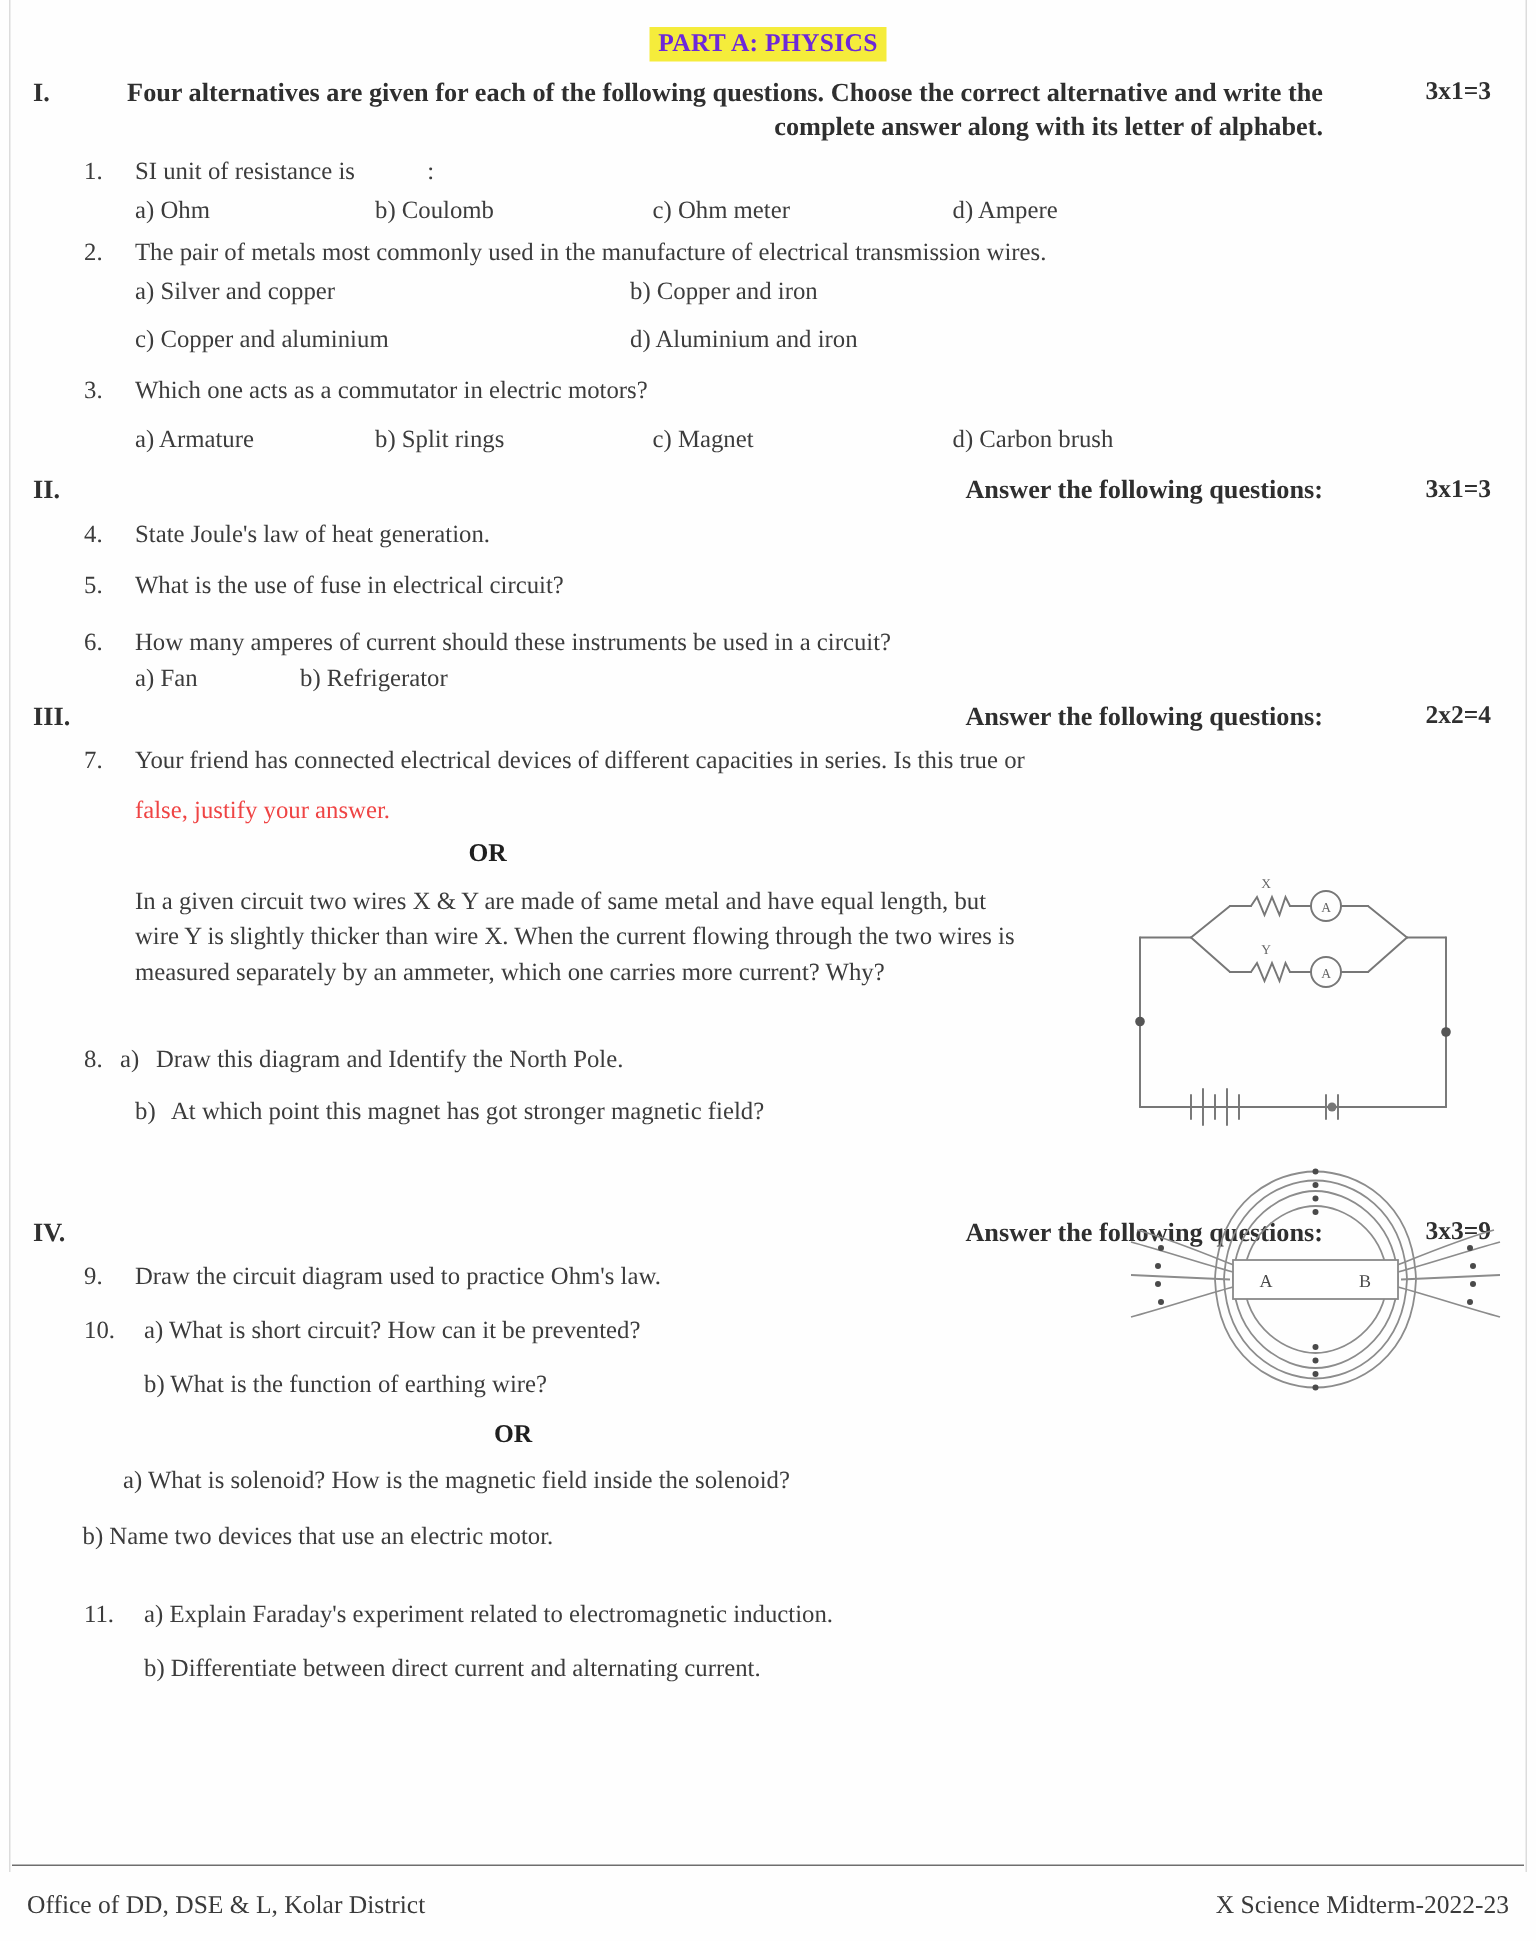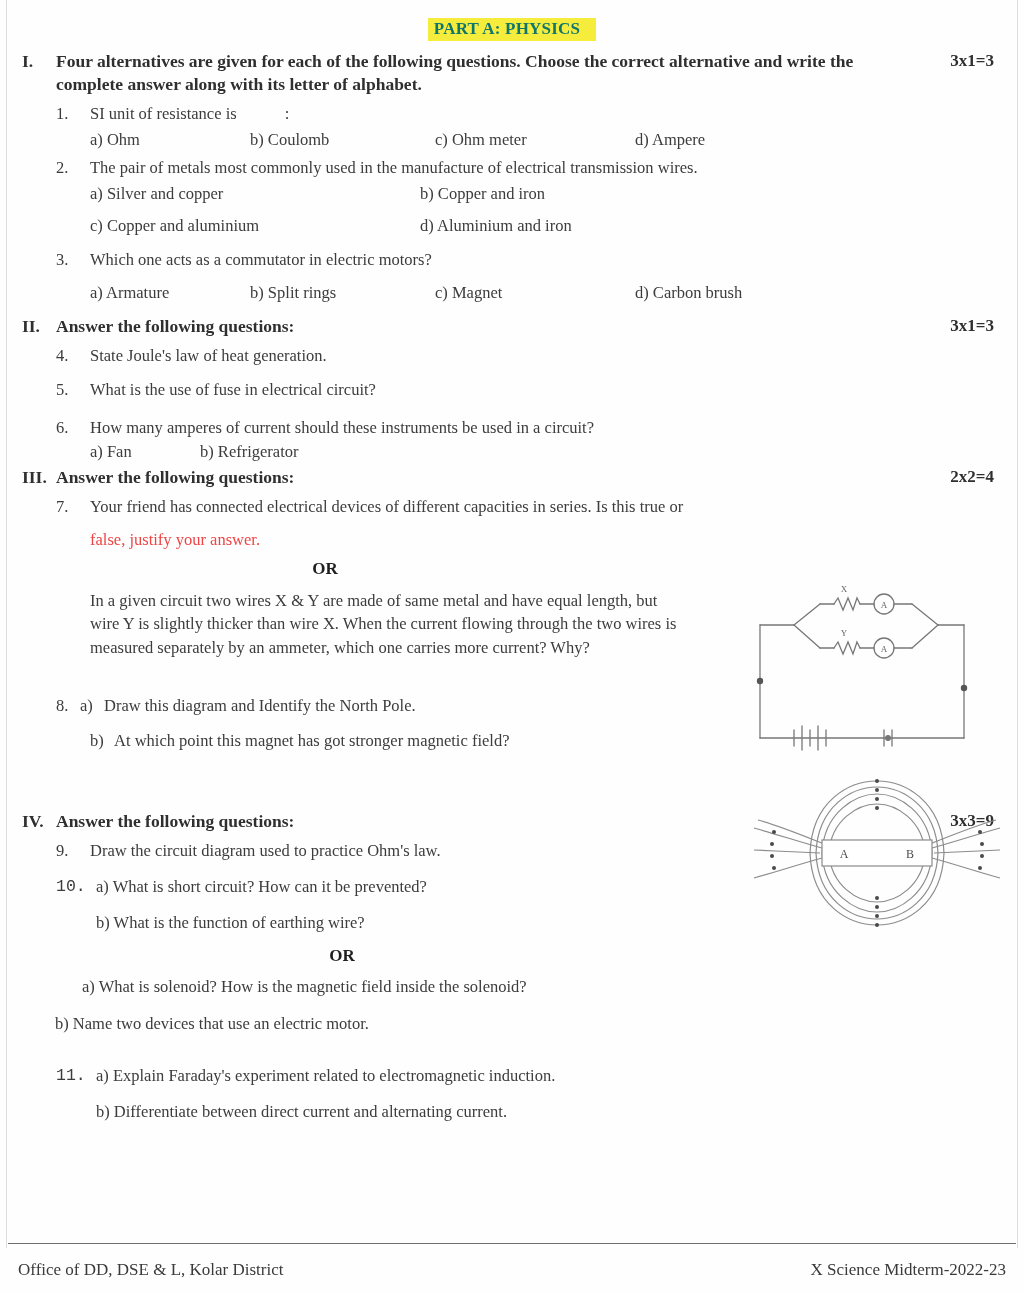--- a/index.html
+++ b/index.html
@@ -30,25 +30,25 @@
   }
 
   
   .part-title-row {
     text-align: center;
     margin-bottom: 9px;
   }
   .part-title {
     display: inline-block;
     background: #f5ec3b;
-    color: #0f766e;
+    color: #6d28d9;
     font-weight: bold;
     font-size: 17px;
     letter-spacing: .2px;
-    padding: 1px 16px 2px 6px;
+    padding: 1px 6px 2px 6px;
     font-family: "Liberation Serif", serif;
   }
 
   
   .section {
     position: relative;
     display: flex;
     align-items: flex-start;
     font-weight: bold;
     font-size: 17.5px;
@@ -56,20 +56,21 @@
     line-height: 1.30;
   }
   .section .numeral {
     width: 34px;
     flex: 0 0 34px;
     font-weight: bold;
   }
   .section .sec-text {
     flex: 1 1 auto;
     padding-right: 120px;
+    text-align: right;
   }
   .section .marks {
     position: absolute;
     right: 8px;
     top: 0;
     font-weight: bold;
     font-size: 17px;
     white-space: nowrap;
     color: #2f2f2f;
   }
@@ -82,21 +83,21 @@
     font-size: 16.5px;
     line-height: 1.34;
     color: #3c3c3c;
   }
   .q .qnum {
     flex: 0 0 auto;
     width: 34px;
     margin-left: 34px;
     text-align: left;
   }
-  .q .qnum.wide { width: 40px; font-family: Liberation Mono, monospace; }
+  .q .qnum.wide { width: 40px; }
   .q .qtext { flex: 1 1 auto; }
 
   
   .opts {
     display: flex;
     margin-top: 5px;
     margin-left: 68px;
     font-size: 16.5px;
     color: #3c3c3c;
     align-items: center;

